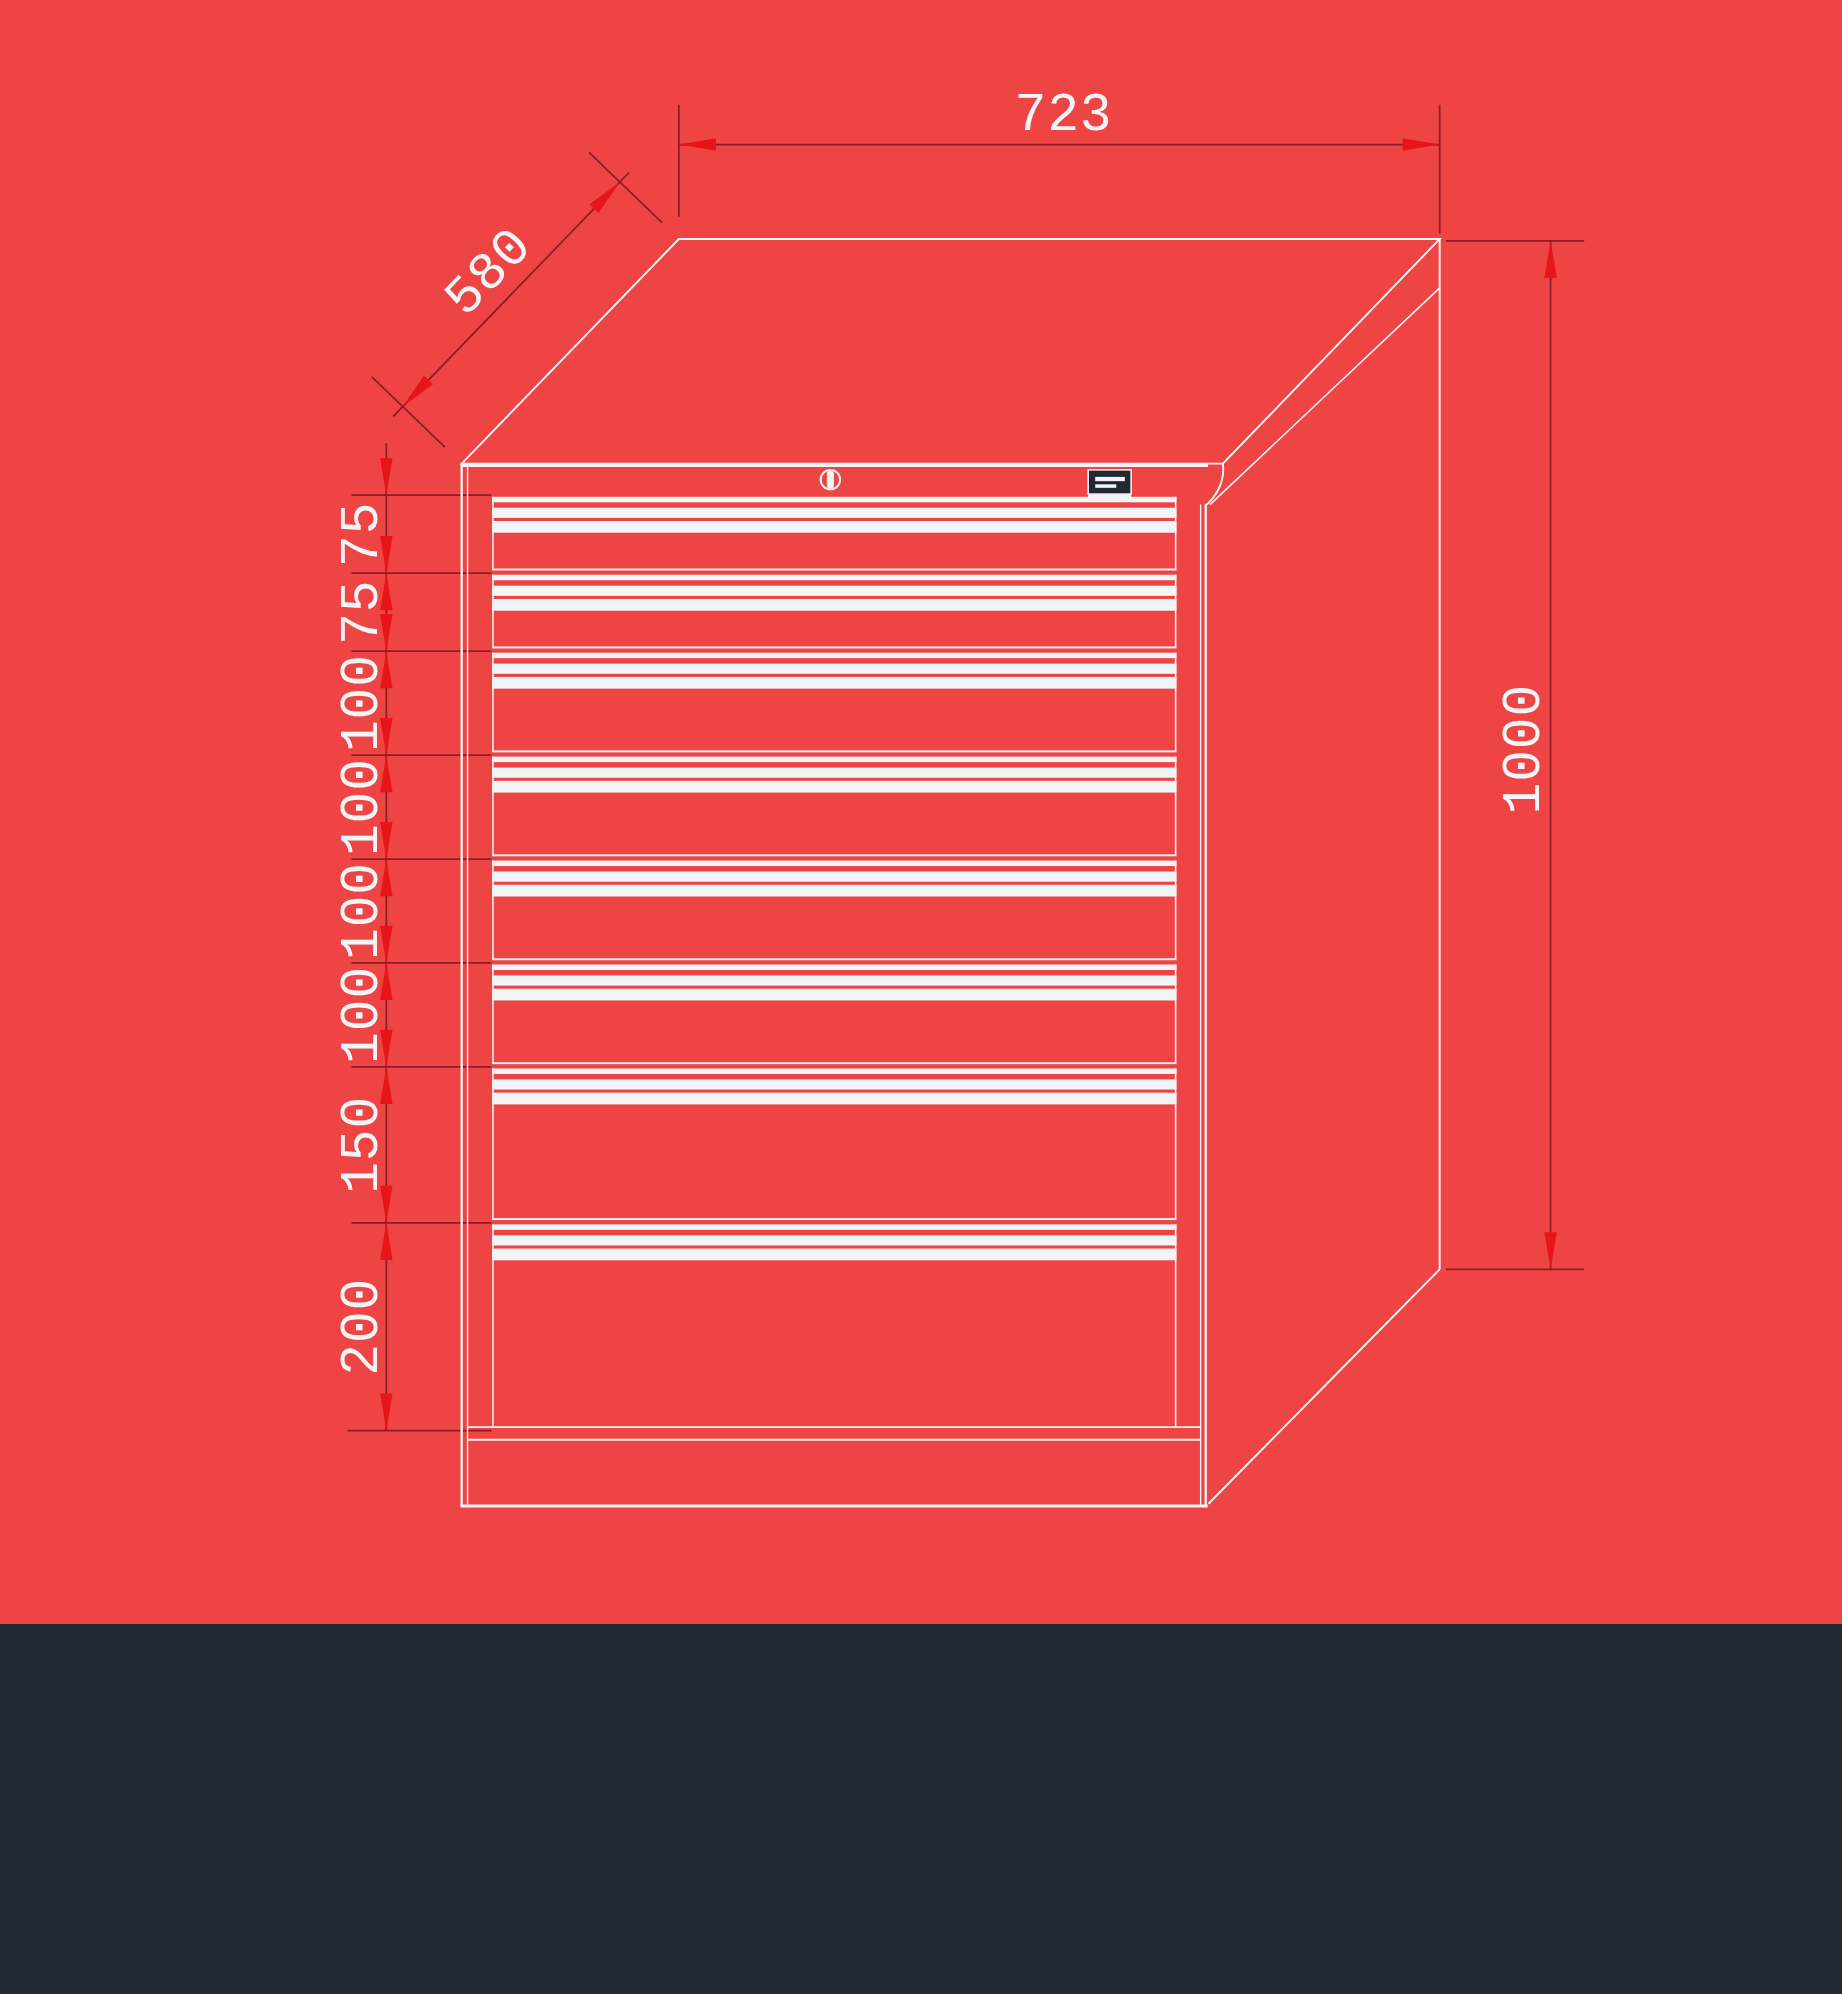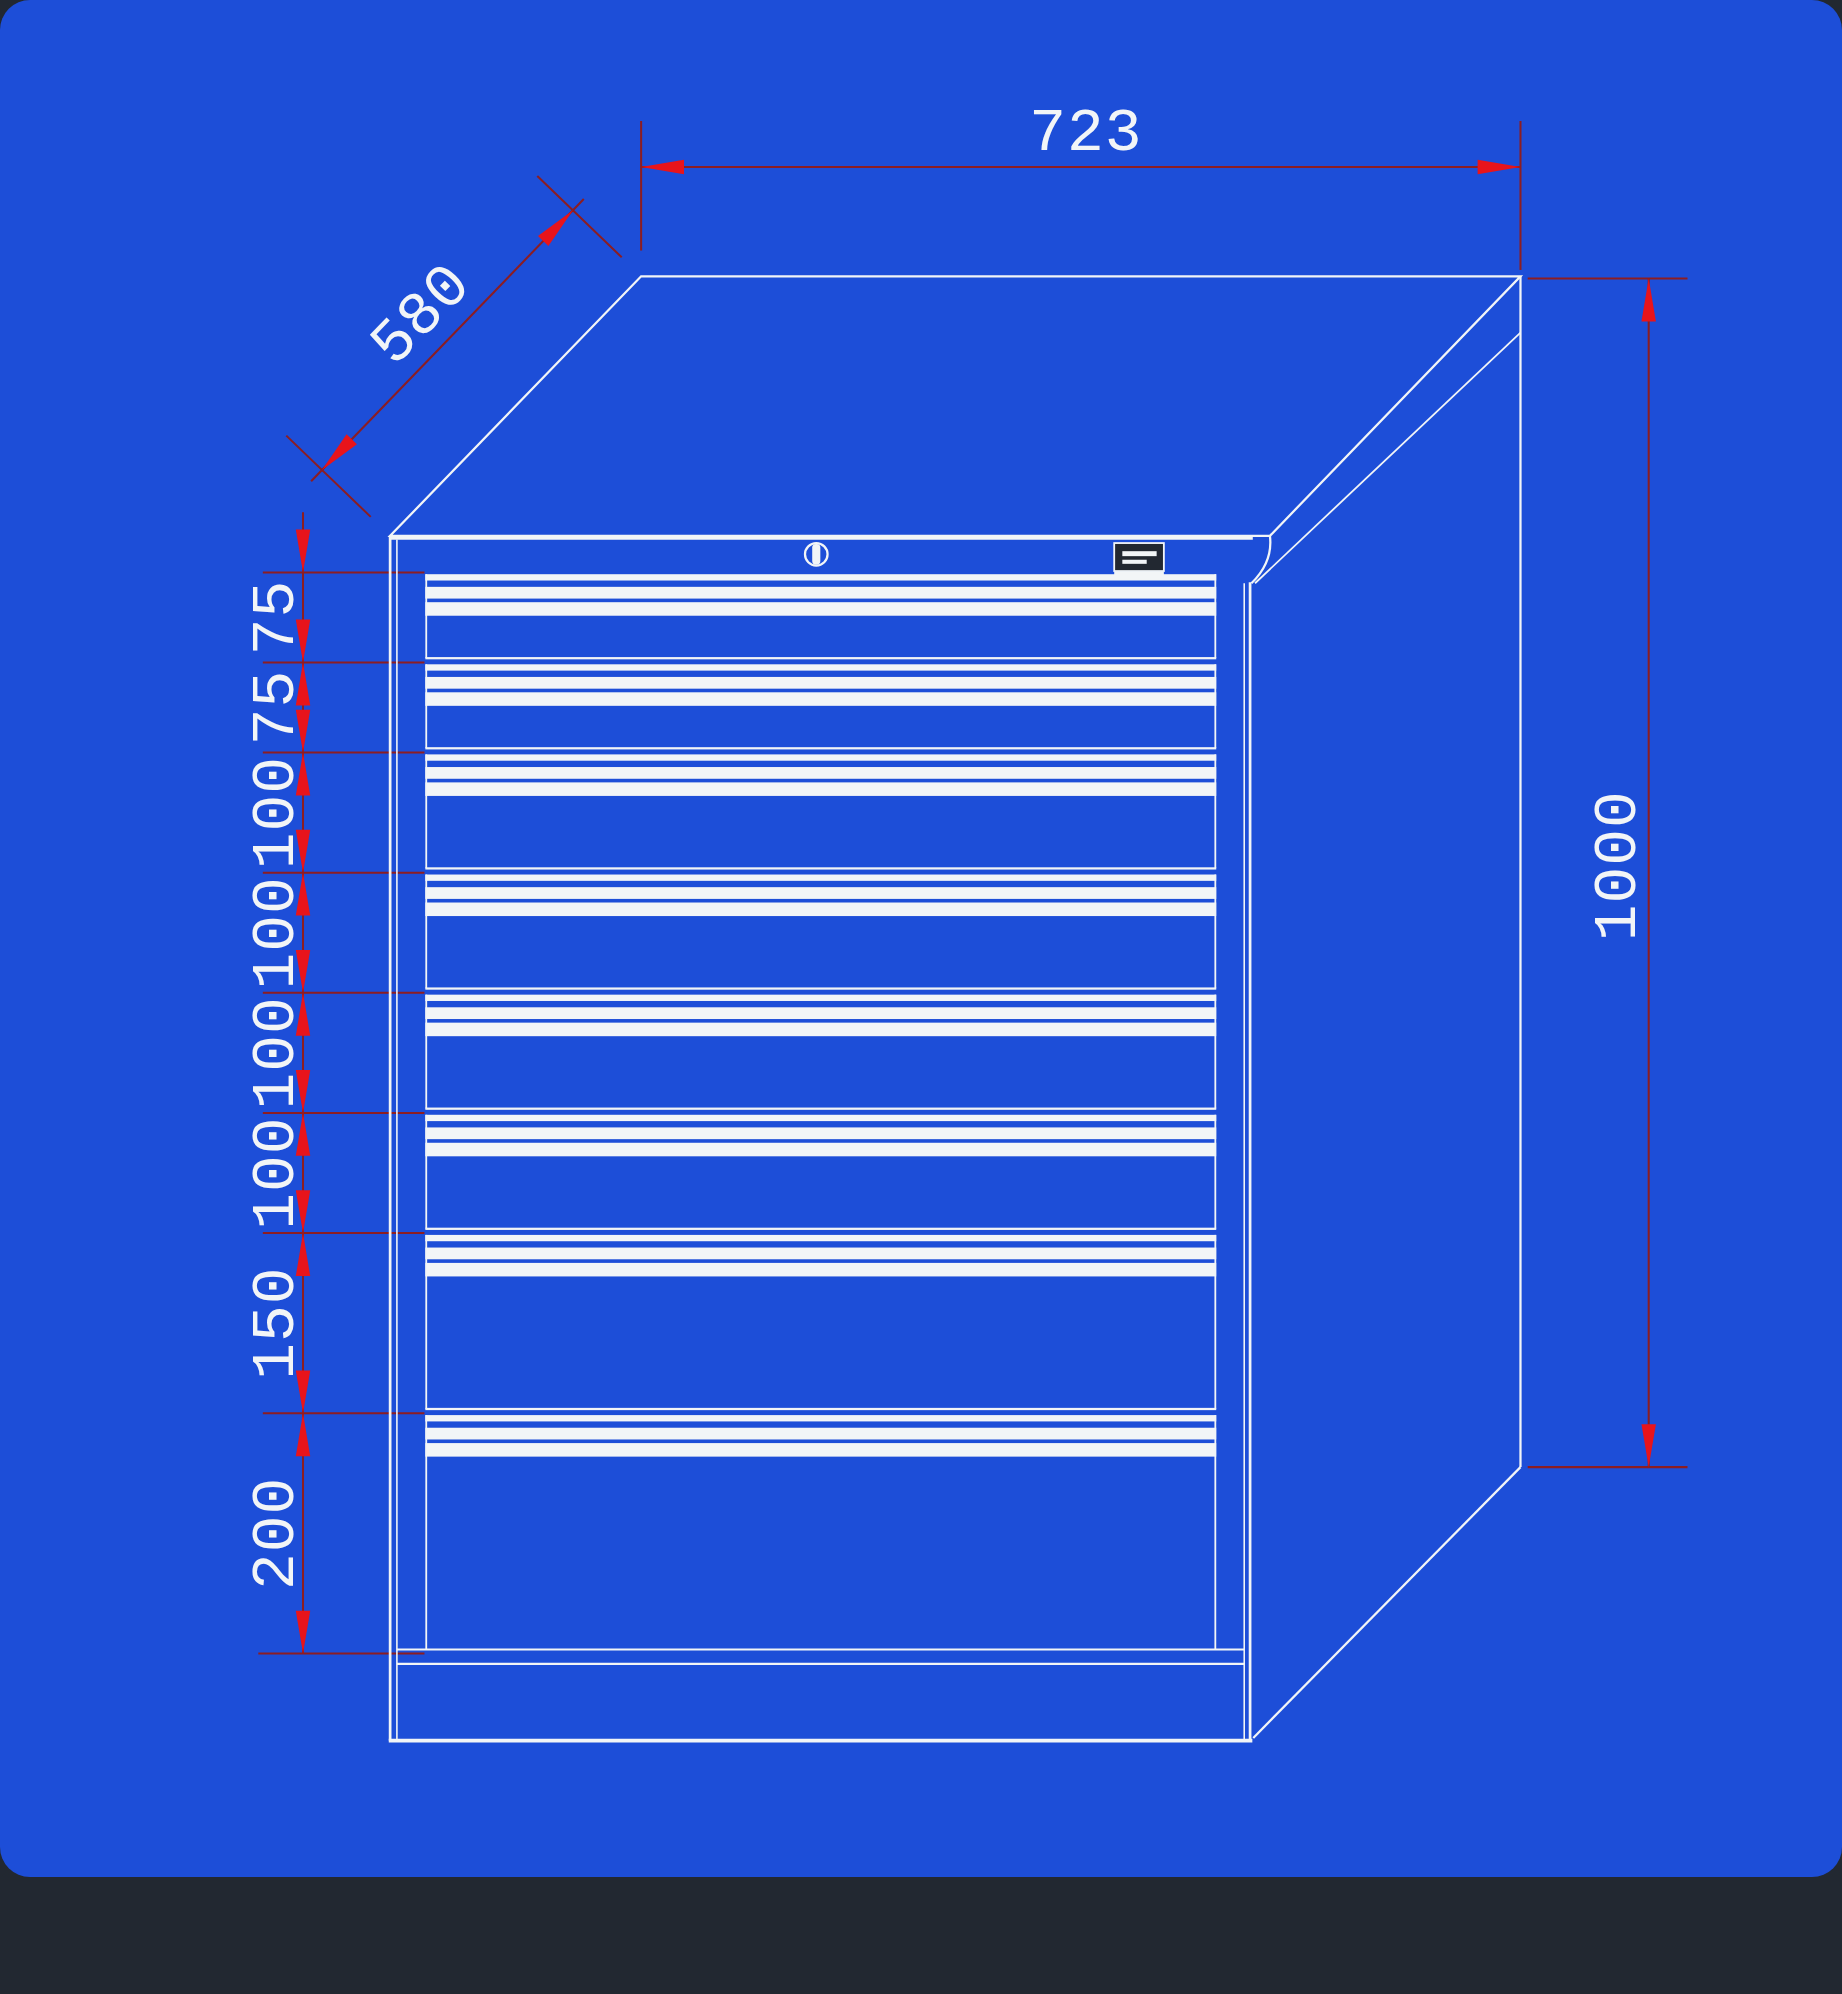--- a/index.html
+++ b/index.html
@@ -1,16 +1,16 @@
 <!DOCTYPE html>
 <html style="font-size:7.7px"><head>
 <meta charset="utf-8">
 <style>
   html,body{margin:0;padding:0;background:#222831;}
-  .viewport{position:relative;width:1842px;height:1877px;background:#1d4ed8;overflow:hidden;border-radius:30px;}
+  .viewport{position:relative;width:1842px;height:1624px;background:#ef4444;overflow:hidden;}
   svg{position:absolute;left:0;top:0;width:100%;height:100%;display:block;}
   .geo{stroke:#f2f5f7;fill:none;}
   .geo-fill{fill:#f2f5f7;stroke:none;}
   .dimline{stroke:#8c1d22;stroke-width:4.5;fill:none;}
   .dimarrow{fill:#e8141b;stroke:none;}
   .dimtext{fill:#f2f5f7;font-family:"Liberation Mono","DejaVu Sans Mono",monospace;
            font-size:136px;letter-spacing:2px;}
   .anchor-mid{text-anchor:middle;}
 </style>
 </head>

